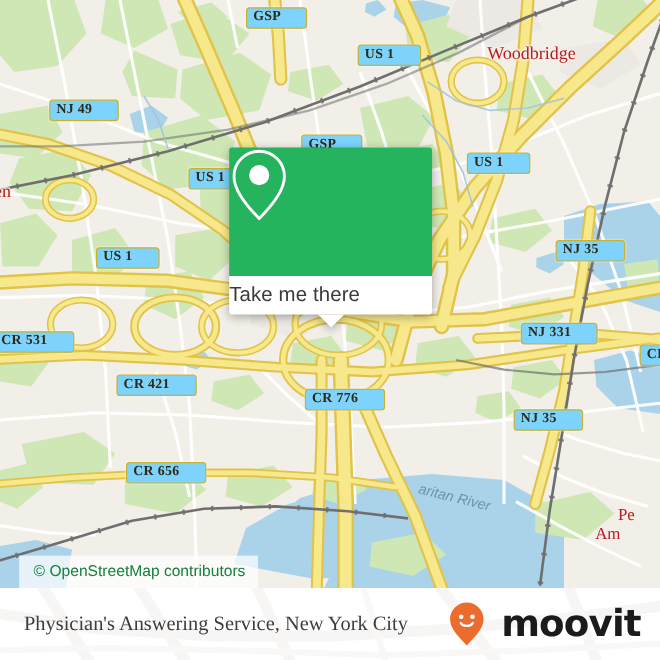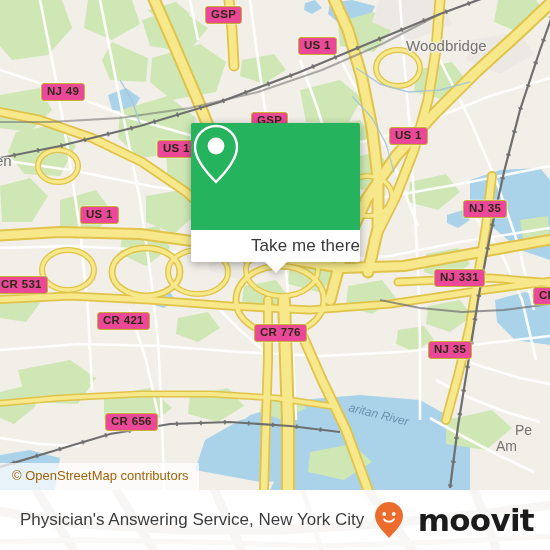--- a/index.html
+++ b/index.html
@@ -15,60 +15,60 @@
   #map{
     position:absolute;left:0;top:0;width:550px;height:490px;
     background:#f2efe9;
     overflow:hidden;
   }
   #map svg{position:absolute;left:0;top:0;}
 
   
   .shield{
     position:absolute;
-    background:#ec4899;
+    background:#7dd3fc;
     border:1.6px solid #c9b22e;
     border-radius:3px;
     color:#2e2a16;
     font-size:11.5px;
     font-weight:bold;
     letter-spacing:.3px;
-    padding:1px 5px 2px 5px;
+    padding:1px 21px 2px 5px;
     line-height:13px;
     white-space:nowrap;
-    font-family:Liberation Sans, sans-serif;
+    font-family:Liberation Serif, serif;
     box-shadow:0 0 0 1px rgba(255,255,255,.25);
   }
 
   
   .place{
     position:absolute;
-    color:#737373;
+    color:#b91c1c;
     font-size:15px;
     white-space:nowrap;
     text-shadow:
       1.5px 0 1px #f2efe9,-1.5px 0 1px #f2efe9,
       0 1.5px 1px #f2efe9,0 -1.5px 1px #f2efe9,
       1px 1px 1px #f2efe9,-1px -1px 1px #f2efe9;
-    font-family:Liberation Sans, sans-serif;
+    font-family:Liberation Serif, serif;
   }
   .water-label{
     position:absolute;
     color:#6a93ad;
     font-size:12px;
     font-style:italic;
     white-space:nowrap;
     font-family:"Liberation Sans", sans-serif;
   }
 
   
   #attribution{
-    position:absolute;left:0;bottom:0;
+    position:absolute;left:16px;bottom:0;
     background:rgba(255,255,255,.72);
-    color:#a16207;
+    color:#15803d;
     font-size:13px;
     line-height:18px;
     padding:4px 10px 5px 12px;
     white-space:nowrap;
     font-family:"Liberation Sans", sans-serif;
   }
 
   
   #callout{
     position:absolute;left:191px;top:123px;width:169px;
@@ -77,21 +77,21 @@
   #callout-green{
     height:107px;
     background:#26b35e;
     border-radius:2px 2px 0 0;
     display:flex;align-items:center;justify-content:center;
   }
   #callout-white{
     height:32px;
     background:#ffffff;
     border-radius:0 0 2px 2px;
-    display:flex;align-items:center;justify-content:flex-end;
+    display:flex;align-items:center;justify-content:flex-start;
   }
   #callout-label{
     color:#3a3a3a;
     font-size:17px;
     letter-spacing:.1px;
     font-family:"Liberation Sans", sans-serif;
   }
   #callout-tail{
     position:absolute;left:50%;margin-left:-11px;top:139px;
     width:0;height:0;
@@ -105,21 +105,21 @@
     position:absolute;left:0;top:490px;width:550px;height:60px;
     background:#ffffff;
     overflow:hidden;
   }
   #footer-watermark{position:absolute;left:0;top:0;opacity:.5;}
   #footer-title{
     position:absolute;left:20px;top:50%;transform:translateY(-50%);
     color:#3d3d3d;
     font-size:17px;
     white-space:nowrap;
-    font-family:Liberation Sans, sans-serif;
+    font-family:Liberation Serif, serif;
   }
   #brand{
     position:absolute;right:16px;top:50%;transform:translateY(-50%);
     display:flex;align-items:center;gap:14px;
   }
   #brand-word{
     color:#1b1b1b;
     font-size:31px;
     font-weight:bold;
     letter-spacing:-.7px;
@@ -321,21 +321,21 @@
     <div class="shield" style="left:389px;top:127px;">US 1</div>
     <div class="shield" style="left:157px;top:140px;">US 1</div>
     <div class="shield" style="left:80px;top:206px;">US 1</div>
     <div class="shield" style="left:463px;top:200px;">NJ 35</div>
     <div class="shield" style="left:434px;top:269px;">NJ 331</div>
     <div class="shield" style="left:-5px;top:276px;">CR 531</div>
     <div class="shield" style="left:533px;top:287px;">CR</div>
     <div class="shield" style="left:97px;top:312px;">CR 421</div>
     <div class="shield" style="left:254px;top:324px;">CR 776</div>
     <div class="shield" style="left:428px;top:341px;">NJ 35</div>
-    <div class="shield" style="left:105px;top:385px;margin-top:28px;">CR 656</div>
+    <div class="shield" style="left:105px;top:385px;">CR 656</div>
 
     <div class="place" style="left:406px;top:37px;">Woodbridge</div>
     <div class="place" style="left:-5px;top:152px;">en</div>
     <div class="place" style="left:515px;top:422px;font-size:14px;text-align:right;">Pe</div>
     <div class="place" style="left:496px;top:438px;font-size:14px;">Am</div>
 
     <div class="water-label" style="left:349px;top:400px;transform:rotate(14deg);transform-origin:left center;">aritan River</div>
 
     <div id="callout">
       <div id="callout-green">

